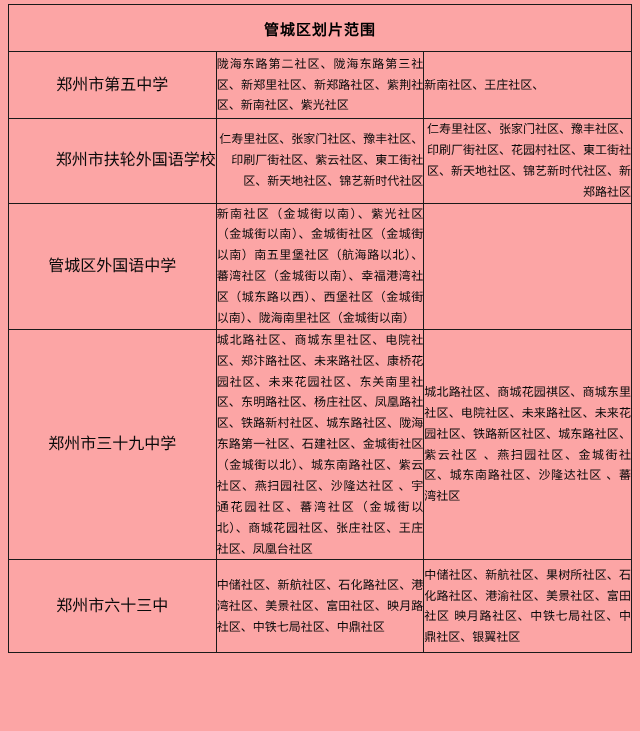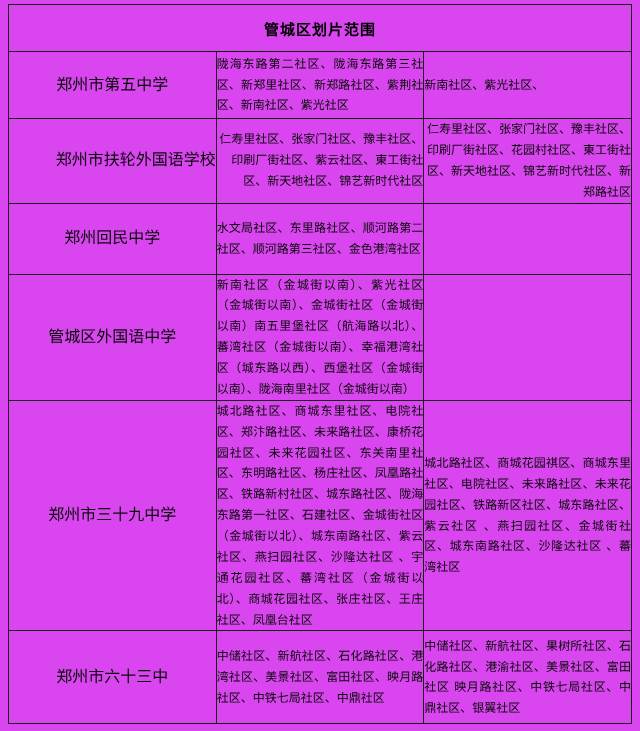--- a/index.html
+++ b/index.html
@@ -13,21 +13,21 @@
     height: 731px;
     font-family: "DejaVu Sans", "Liberation Sans", sans-serif;
     color: #0a0a0a;
     overflow: hidden;
   }
   .page {
     width: 640px;
     height: 731px;
     box-sizing: border-box;
     padding: 4px 8px 0 8px;
-    background: #d946ef;
+    background: #fca5a5;
   }
   table.sheet {
     width: 624px;
     border-collapse: collapse;
     table-layout: fixed;
     border: 1px solid #1a1a1a;
   }
   table.sheet td, table.sheet th {
     border: 1px solid #1a1a1a;
     vertical-align: middle;
@@ -86,34 +86,29 @@
 <div class="page">
   <table class="sheet">
     <tbody>
       <tr>
         <td class="title-cell" colspan="3">管城区划片范围</td>
       </tr>
 
       <tr class="r1">
         <td class="school-cell">郑州市第五中学</td>
         <td class="comm-cell">陇海东路第二社区、陇海东路第三社区、新郑里社区、新郑路社区、紫荆社区、新南社区、紫光社区</td>
-        <td class="comm-cell">新南社区、紫光社区、</td>
+        <td class="comm-cell">新南社区、王庄社区、</td>
       </tr>
 
       <tr class="r2">
         <td class="school-cell">郑州市扶轮外国语学校</td>
         <td class="comm-cell">仁寿里社区、张家门社区、豫丰社区、印刷厂街社区、紫云社区、東工街社区、新天地社区、锦艺新时代社区</td>
         <td class="comm-cell">仁寿里社区、张家门社区、豫丰社区、印刷厂街社区、花园村社区、東工街社区、新天地社区、锦艺新时代社区、新郑路社区</td>
       </tr>
 
-      <tr class="r3">
-        <td class="school-cell">郑州回民中学</td>
-        <td class="comm-cell">水文局社区、东里路社区、顺河路第二社区、顺河路第三社区、金色港湾社区</td>
-        <td class="comm-cell empty"></td>
-      </tr>
 
       <tr class="r4">
         <td class="school-cell">管城区外国语中学</td>
         <td class="comm-cell">新南社区（金城街以南）、紫光社区（金城街以南）、金城街社区（金城街以南）南五里堡社区（航海路以北）、蕃湾社区（金城街以南）、幸福港湾社区（城东路以西）、西堡社区（金城街以南）、陇海南里社区（金城街以南）</td>
         <td class="comm-cell empty"></td>
       </tr>
 
       <tr class="r5">
         <td class="school-cell">郑州市三十九中学</td>
         <td class="comm-cell">城北路社区、商城东里社区、电院社区、郑汴路社区、未来路社区、康桥花园社区、未来花园社区、东关南里社区、东明路社区、杨庄社区、凤凰路社区、铁路新村社区、城东路社区、陇海东路第一社区、石建社区、金城街社区（金城街以北）、城东南路社区、紫云社区、燕扫园社区、沙隆达社区 、宇通花园社区、蕃湾社区（金城街以北）、商城花园社区、张庄社区、王庄社区、凤凰台社区</td>

